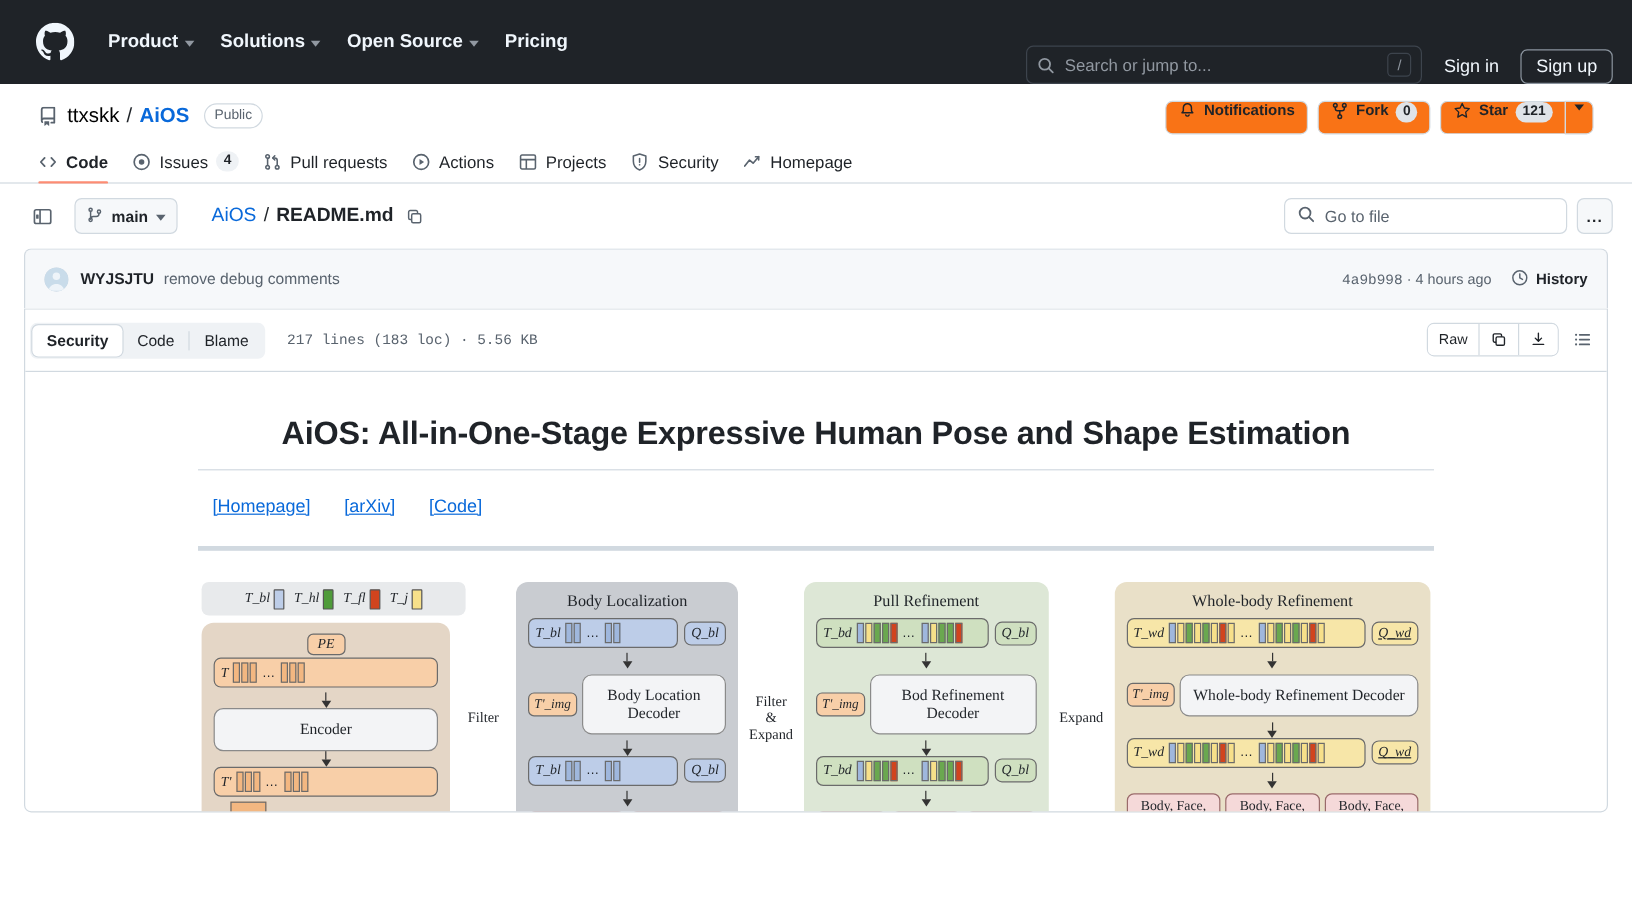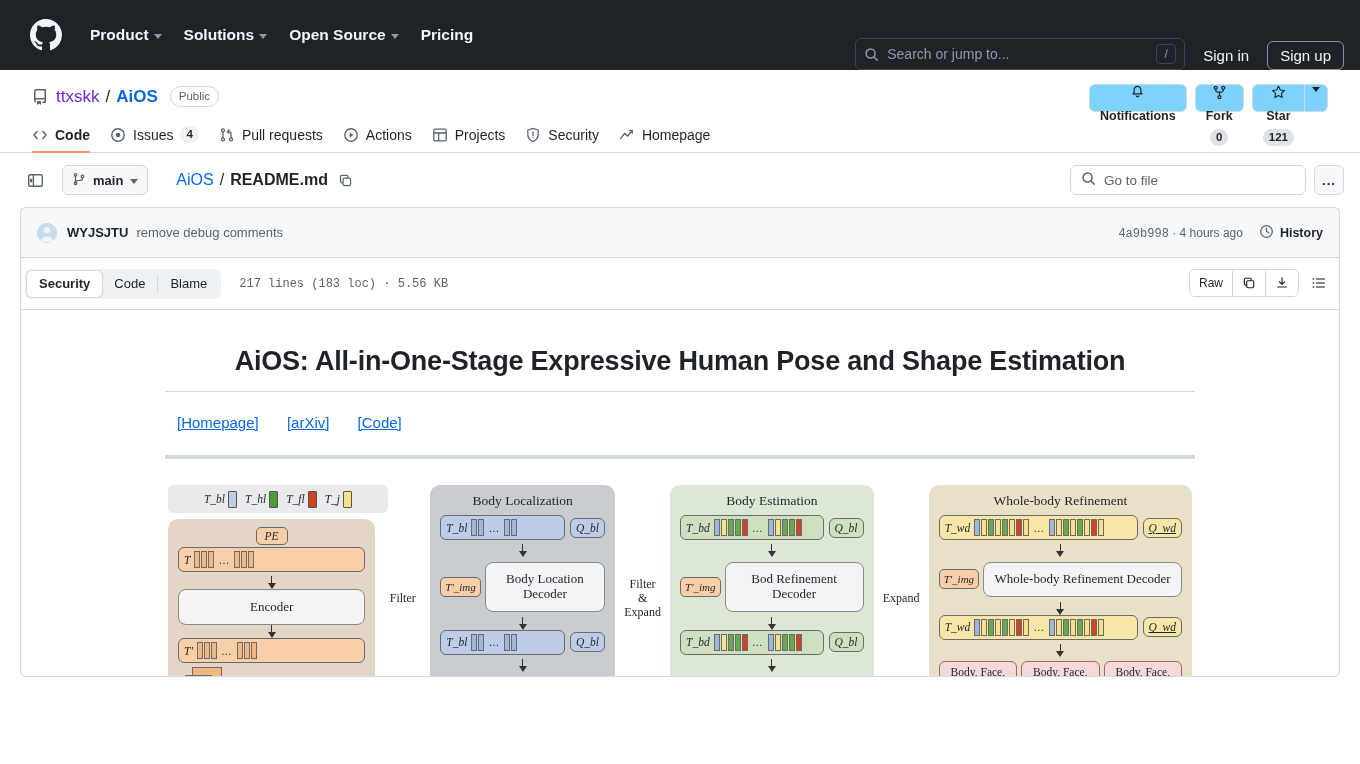--- a/index.html
+++ b/index.html
@@ -80,49 +80,48 @@
   }
 
   
   .repohead {
     padding: 16px 32px 0 32px;
     background: #ffffff;
     position: relative;
   }
   .repotitle { display: flex; align-items: center; gap: 6px; font-size: 17px; }
   .repo-icon { color: #59636e; display:flex; margin-right: 2px; }
-  .owner-link { color: #6d28d9; text-decoration: none; cursor:pointer; }
+  .owner-link { color: #000000; text-decoration: none; cursor:pointer; }
   .slash-sep { color: #1f2328; font-weight: 400; }
   .repo-link { color: #0969da; font-weight: bold; text-decoration: none; cursor:pointer; }
   .visibility {
     margin-left: 6px;
     font-size: 11.5px;
     color: #59636e;
     border: 1px solid #d1d9e0;
     border-radius: 999px;
     padding: 1px 8px;
     line-height: 17px;
   }
   .repo-actions {
     position: absolute; right: 32px; top: 14px;
     display: flex; align-items: center; gap: 8px;
   }
   .btn {
-    display: flex; align-items: center; gap: 6px;
+    display: flex; align-items: flex-start; gap: 6px;
     height: 28px;
     border: 1px solid #d1d9e0;
     border-radius: 6px;
-    background: #7dd3fc;
+    background: #f97316;
     padding: 0 10px;
     font-size: 12.5px;
     font-weight: bold;
     color: #1f2328;
     cursor: pointer;
     white-space: nowrap;
-    flex-direction: column;
   }
   .counter {
     background: #dfe3e8;
     border-radius: 999px;
     font-size: 11.5px;
     padding: 0 6px;
     line-height: 17px;
     font-weight: bold;
     color: #1f2328;
   }
@@ -800,21 +799,21 @@
           </div>
         </div>
 
         <div class="arrowcol">
           <span>Filter</span>
           <span>&amp;</span>
           <span>Expand</span>
         </div>
 
         <div class="panel p3">
-          <div class="panel-title">Body Estimation</div>
+          <div class="panel-title">Pull Refinement</div>
           <div class="tokrow">
             <div class="tokbox green">
               <span class="tlabel">T_bd</span>
               <span class="cells">
                   <i class="cell" style="background:#9fb7dd"></i>
                   <i class="cell" style="background:#f7e08a"></i>
                   <i class="cell" style="background:#6aa84f"></i>
                   <i class="cell" style="background:#6aa84f"></i>
                   <i class="cell" style="background:#d1441e"></i>
                 </span>

